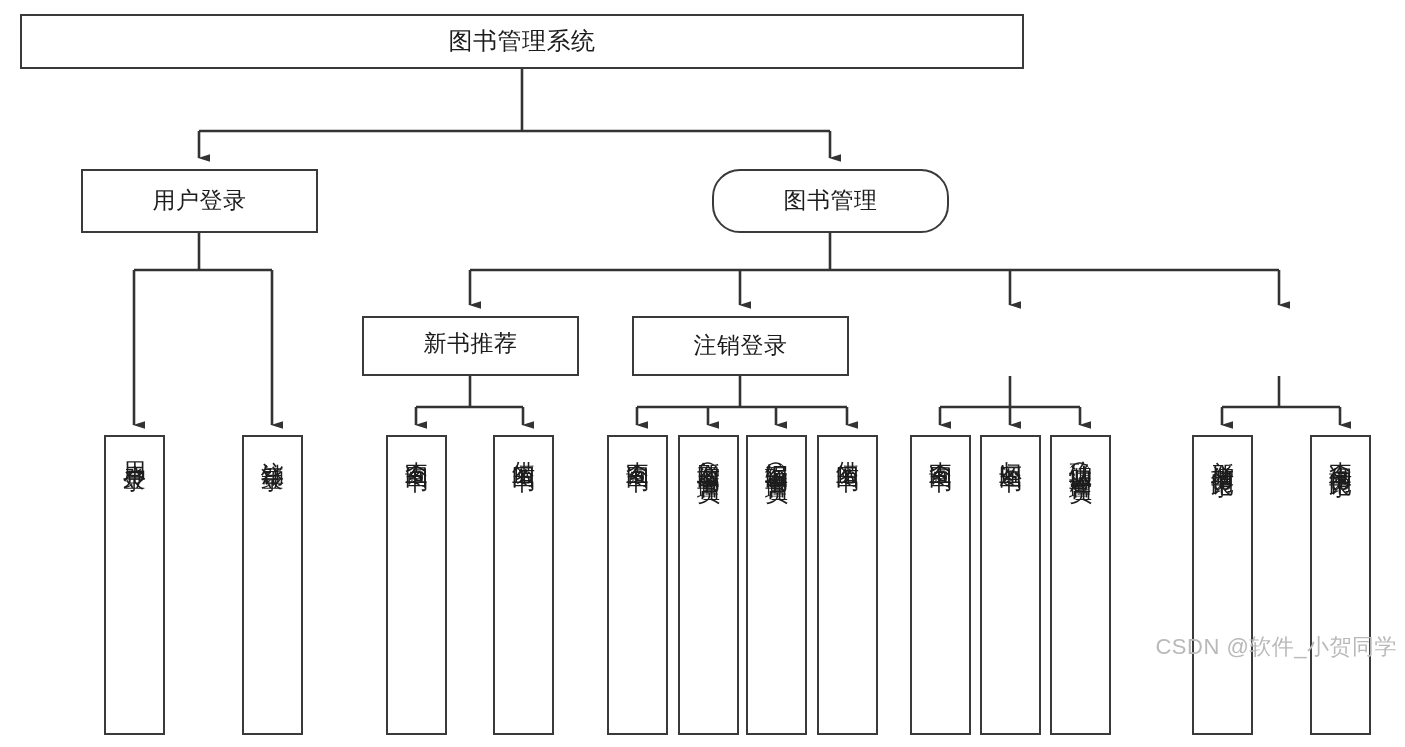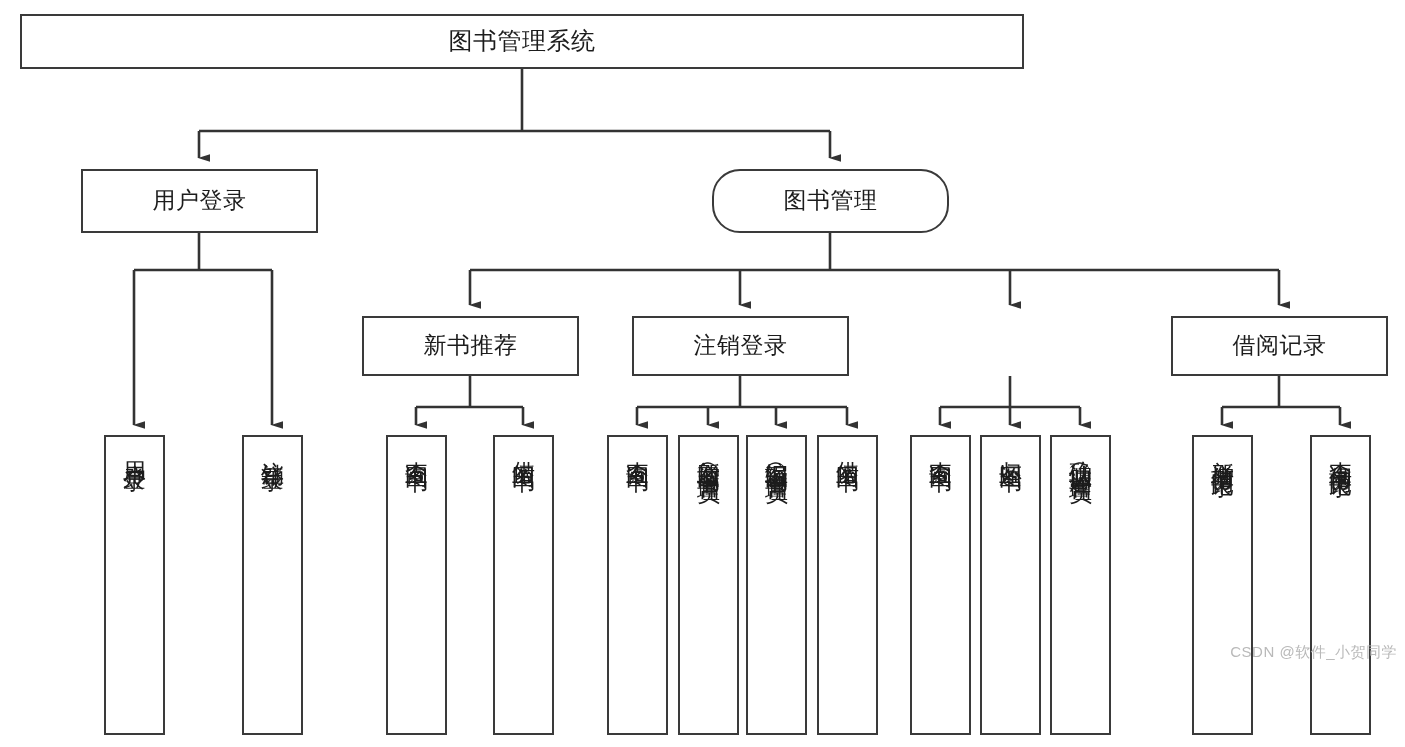--- a/index.html
+++ b/index.html
@@ -63,21 +63,21 @@
     text-orientation: upright;
     font-size: 23px;
     line-height: 1.0;
     letter-spacing: 3px;
     white-space: nowrap;
   }
   .watermark {
     position: absolute;
     right: 8px;
     bottom: 6px;
-    font-size: 15px;
+    font-size: 22px;
     color: #b9b9b9;
     letter-spacing: 0.5px;
     white-space: nowrap;
     user-select: none;
   }
 </style>
 </head>
 <body>
 
 <div id="diagram-root">
@@ -137,32 +137,29 @@
   </div>
 
   <div class="node horiz" style="left:81px; top:169px; width:237px; height:64px;">
     <span class="node-label">用户登录</span>
   </div>
 
   <div class="node horiz" style="left:712px; top:169px; width:237px; height:64px;border-radius:28px;">
     <span class="node-label">图书管理</span>
   </div>
 
-  <div class="node horiz" style="left:362px; top:316px; width:217px; height:60px;">
+  <div class="node horiz" style="left:362px; top:316px; width:217px; height:60px;font-family:Liberation Mono, monospace;">
     <span class="node-label">新书推荐</span>
   </div>
 
   <div class="node horiz" style="left:632px; top:316px; width:217px; height:60px;">
     <span class="node-label">注销登录</span>
   </div>
 
 
-  <div class="node horiz" style="left:1171px; top:316px; width:217px; height:60px;">
-    <span class="node-label">借阅记录</span>
-  </div>
 
   <div class="node vert" style="left:104px; top:435px; width:61px; height:300px;">
     <span class="node-label">用户登录</span>
   </div>
 
   <div class="node vert" style="left:242px; top:435px; width:61px; height:300px;">
     <span class="node-label">注销登录</span>
   </div>
 
   <div class="node vert" style="left:386px; top:435px; width:61px; height:300px;">

